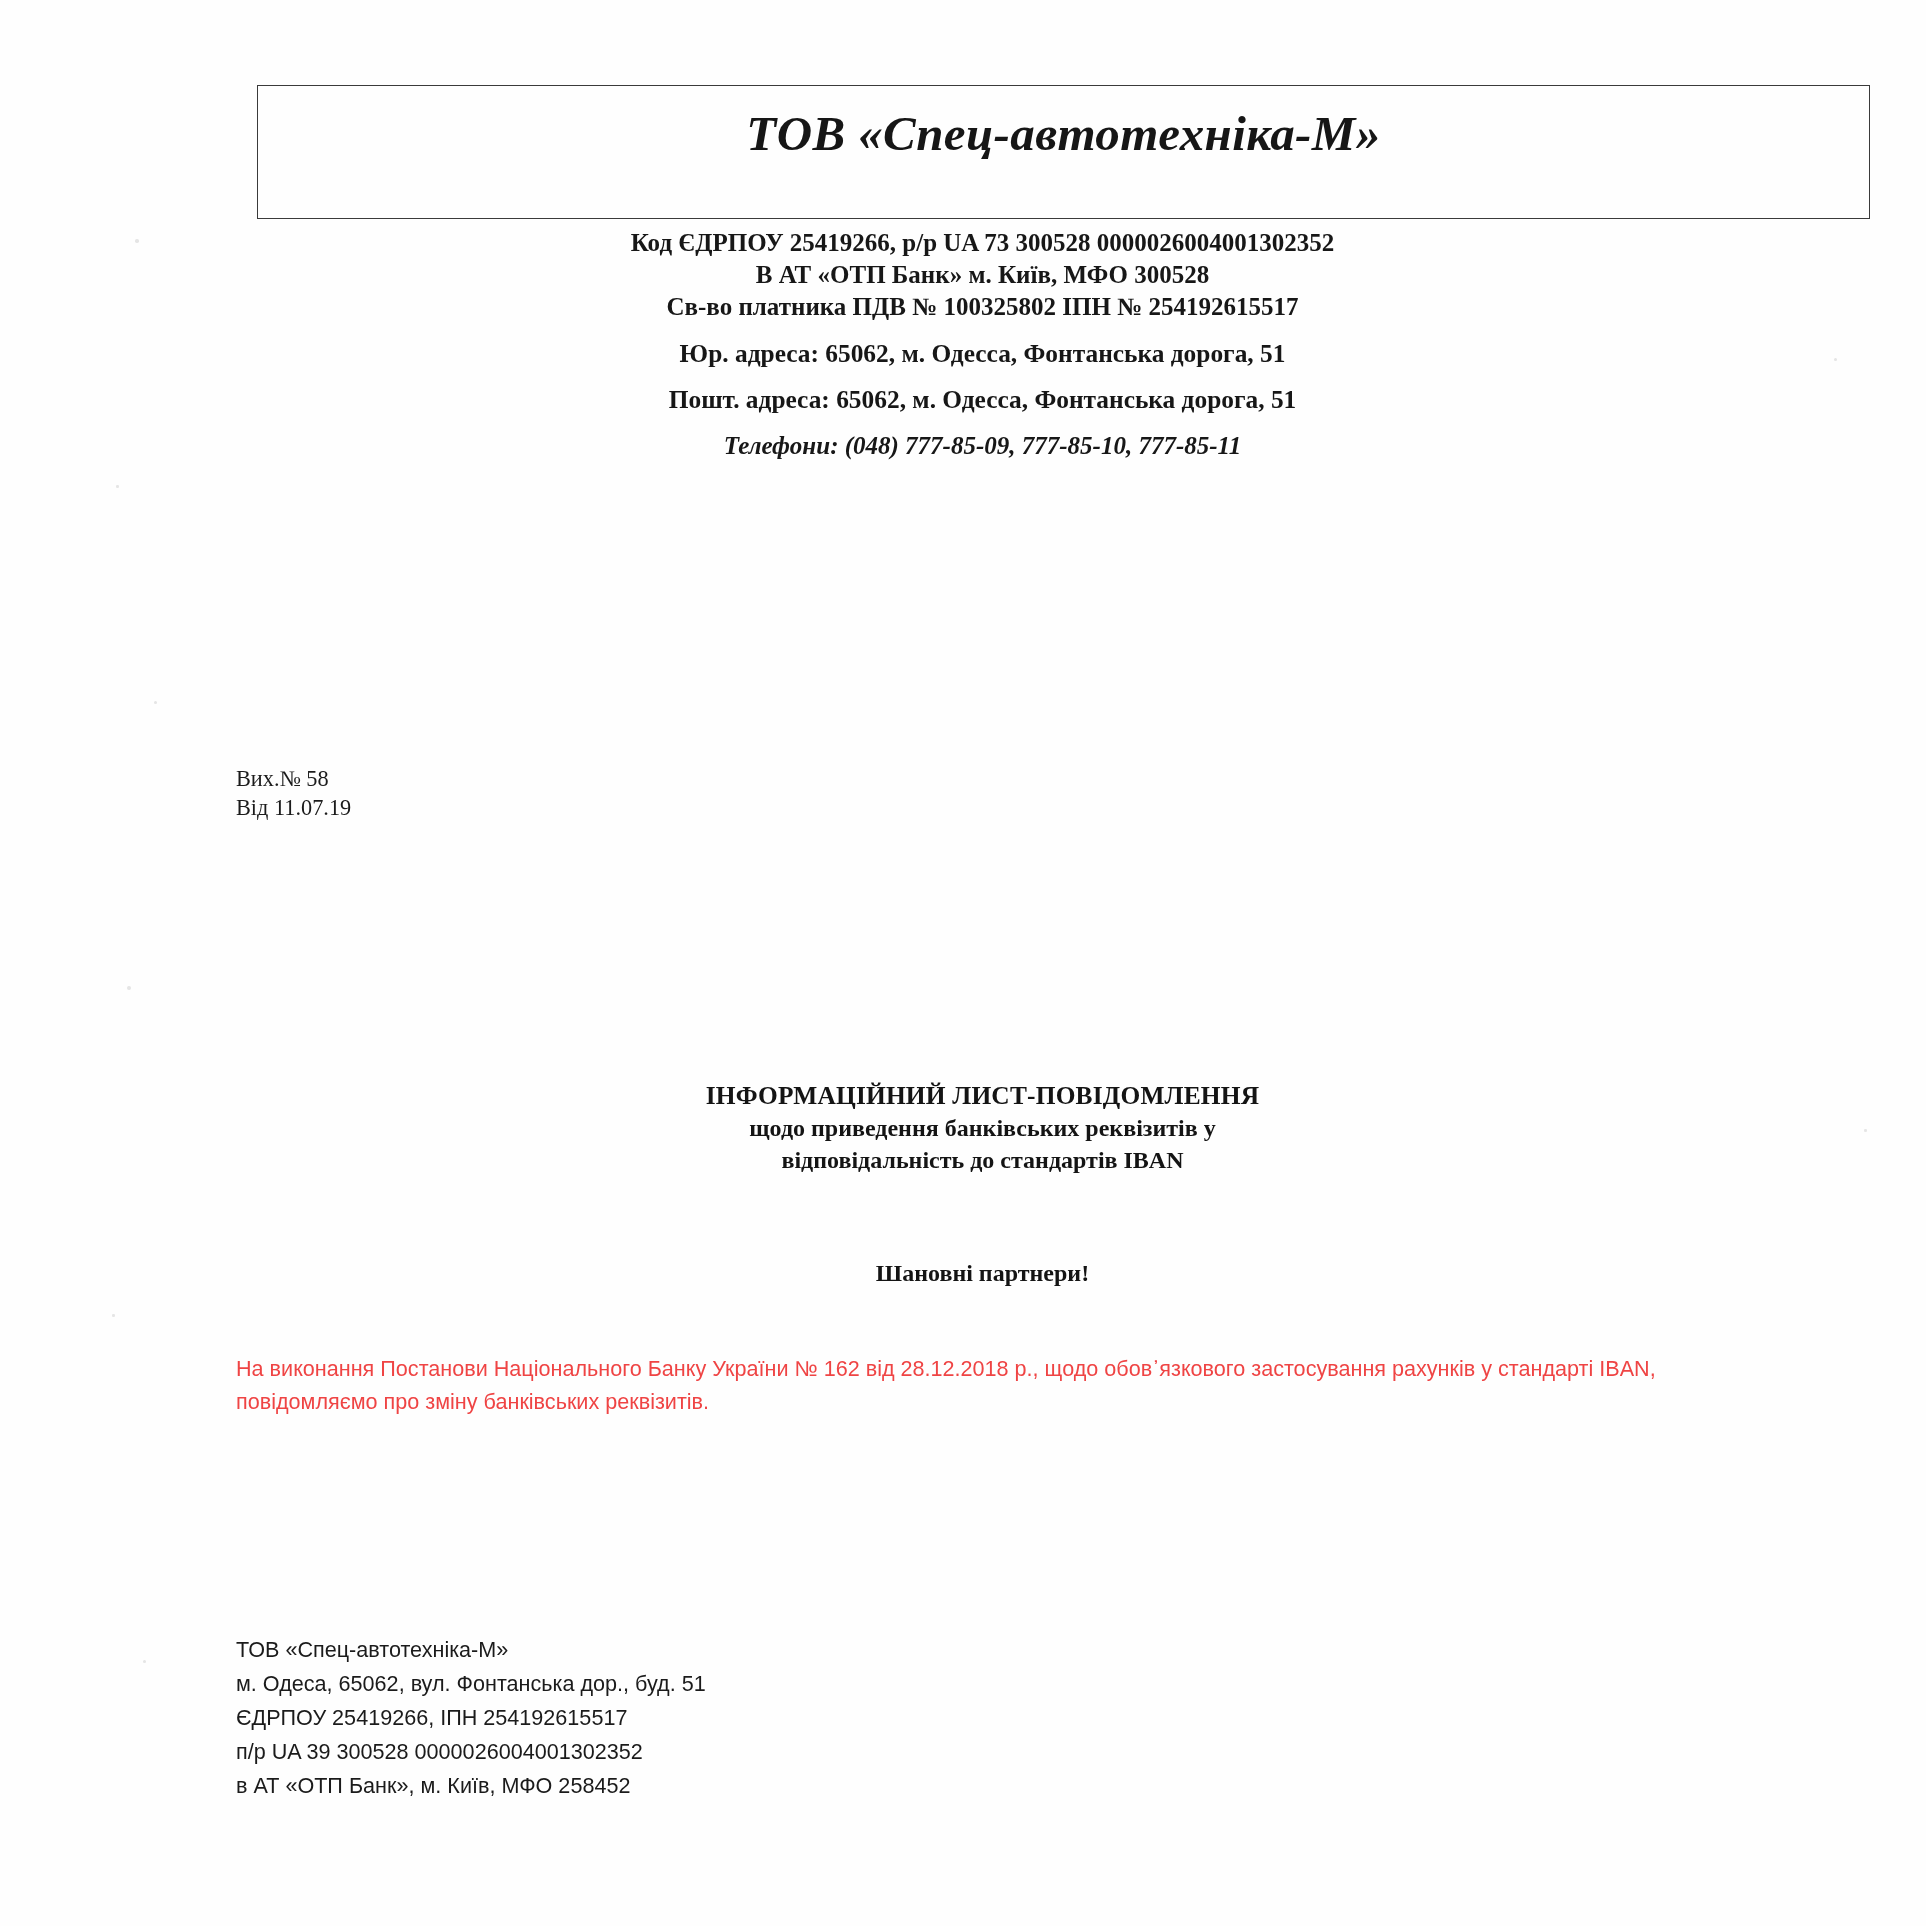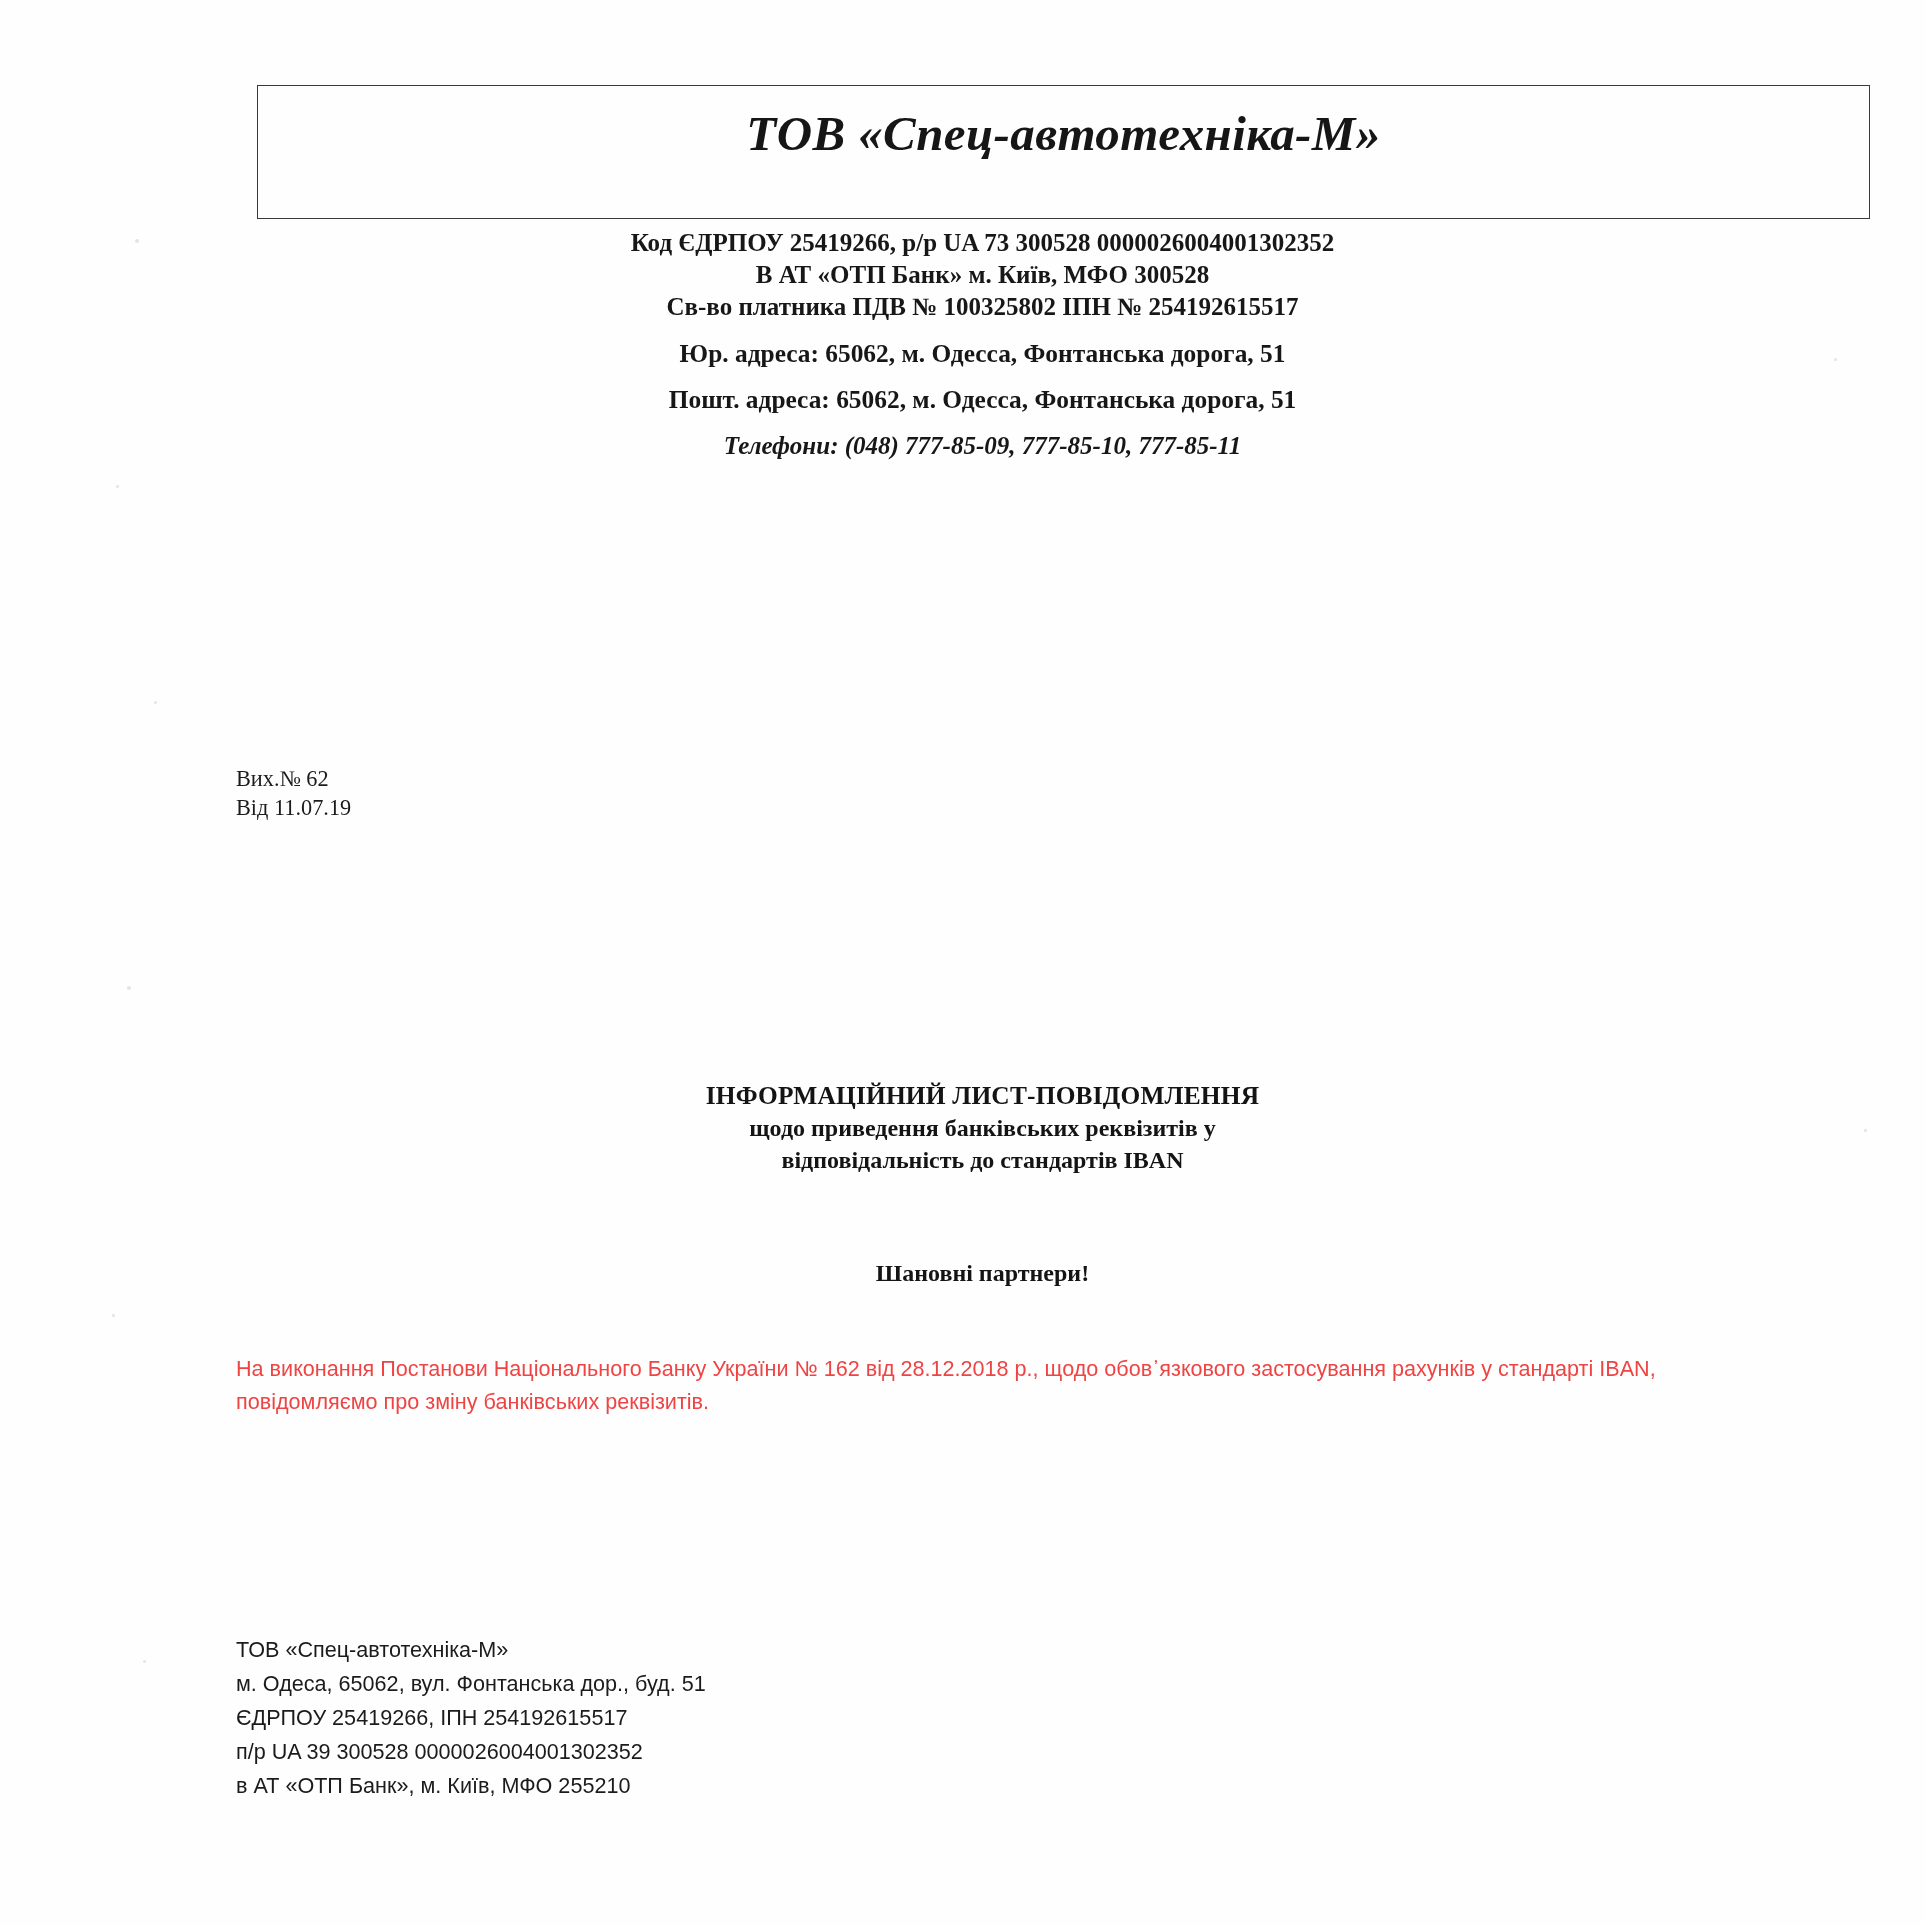--- a/index.html
+++ b/index.html
@@ -166,38 +166,38 @@
   <div class="hdr-lines">
     <div class="hdr-line">Код ЄДРПОУ 25419266, р/р UA 73 300528 0000026004001302352</div>
     <div class="hdr-line">В АТ «ОТП Банк» м. Київ, МФО 300528</div>
     <div class="hdr-line">Св-во платника ПДВ № 100325802   ІПН № 254192615517</div>
     <div class="hdr-line addr">Юр. адреса: 65062, м. Одесса, Фонтанська дорога, 51</div>
     <div class="hdr-line addr">Пошт. адреса: 65062, м. Одесса, Фонтанська дорога, 51</div>
     <div class="hdr-line phones">Телефони: (048) 777-85-09, 777-85-10, 777-85-11</div>
   </div>
 
   <div class="ref-block">
-    <div>Вих.№ 62</div>
+    <div>Вих.№ 58</div>
     <div>Від 11.07.19</div>
   </div>
 
   <div class="doc-title">
     <div class="t1">ІНФОРМАЦІЙНИЙ ЛИСТ-ПОВІДОМЛЕННЯ</div>
     <div class="t2">щодо приведення банківських реквізитів у</div>
     <div class="t2">відповідальність до стандартів IBAN</div>
   </div>
 
   <div class="salutation">Шановні партнери!</div>
 
   <div class="body-wrap">
     <p class="para">На виконання Постанови Національного Банку України № 162 від 28.12.2018 р., щодо обов᾽язкового застосування рахунків у стандарті IBAN, повідомляємо про зміну банківських реквізитів.</p>
   </div>
 
   <div class="requisites">
     <div>ТОВ «Спец-автотехніка-М»</div>
     <div>м. Одеса, 65062, вул. Фонтанська дор., буд. 51</div>
     <div>ЄДРПОУ 25419266, ІПН 254192615517</div>
     <div>п/р UA 39 300528 0000026004001302352</div>
-    <div>в АТ «ОТП Банк», м. Київ, МФО 255210</div>
+    <div>в АТ «ОТП Банк», м. Київ, МФО 258452</div>
   </div>
 
 </div>
 
 
 </body></html>

